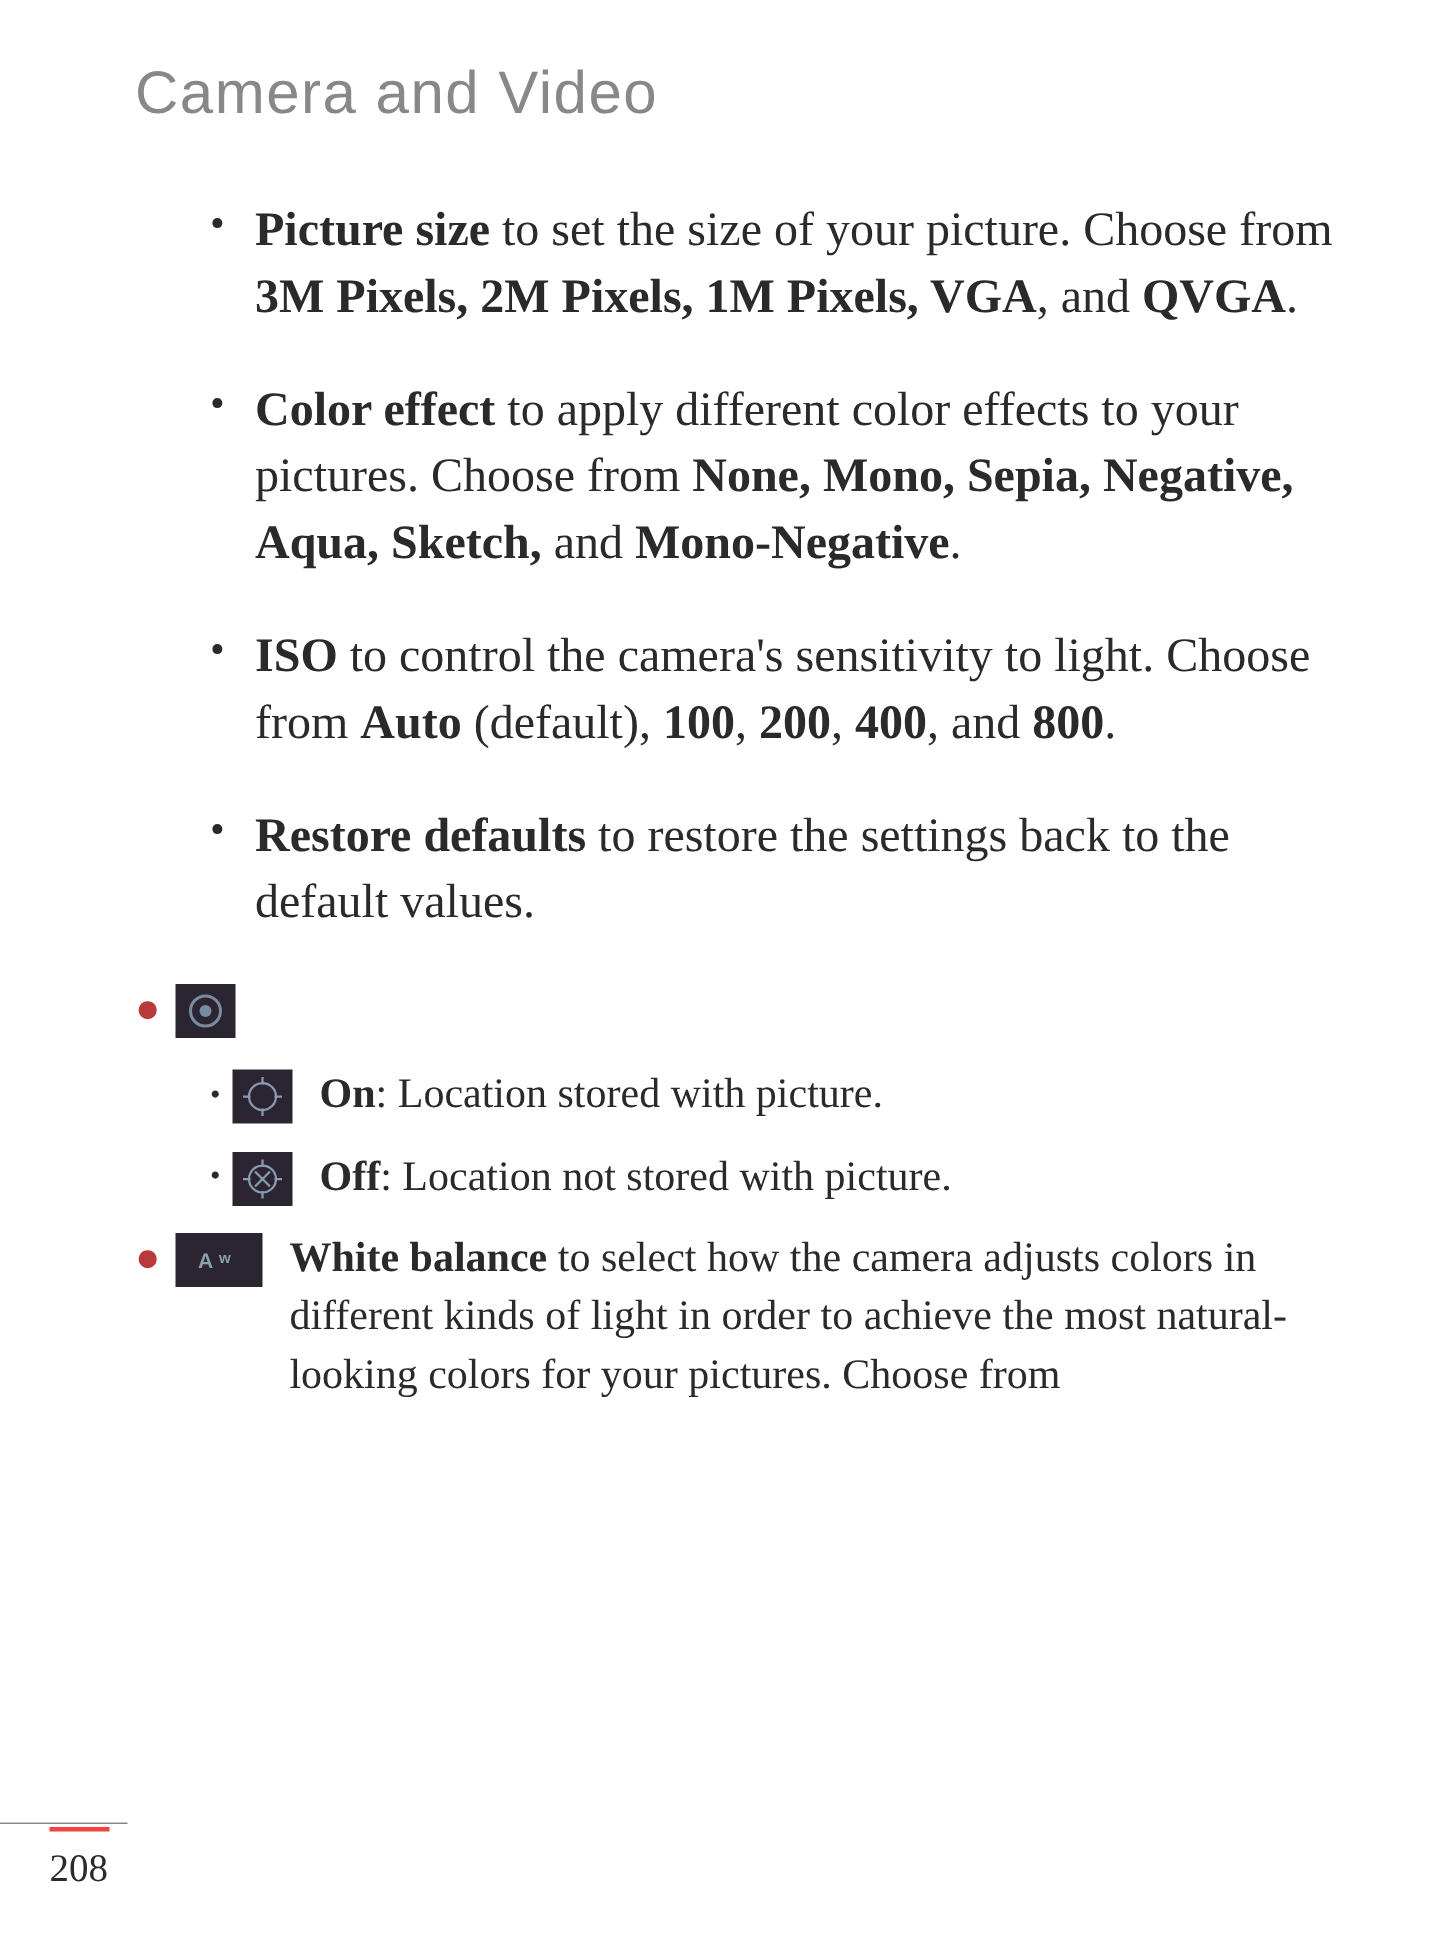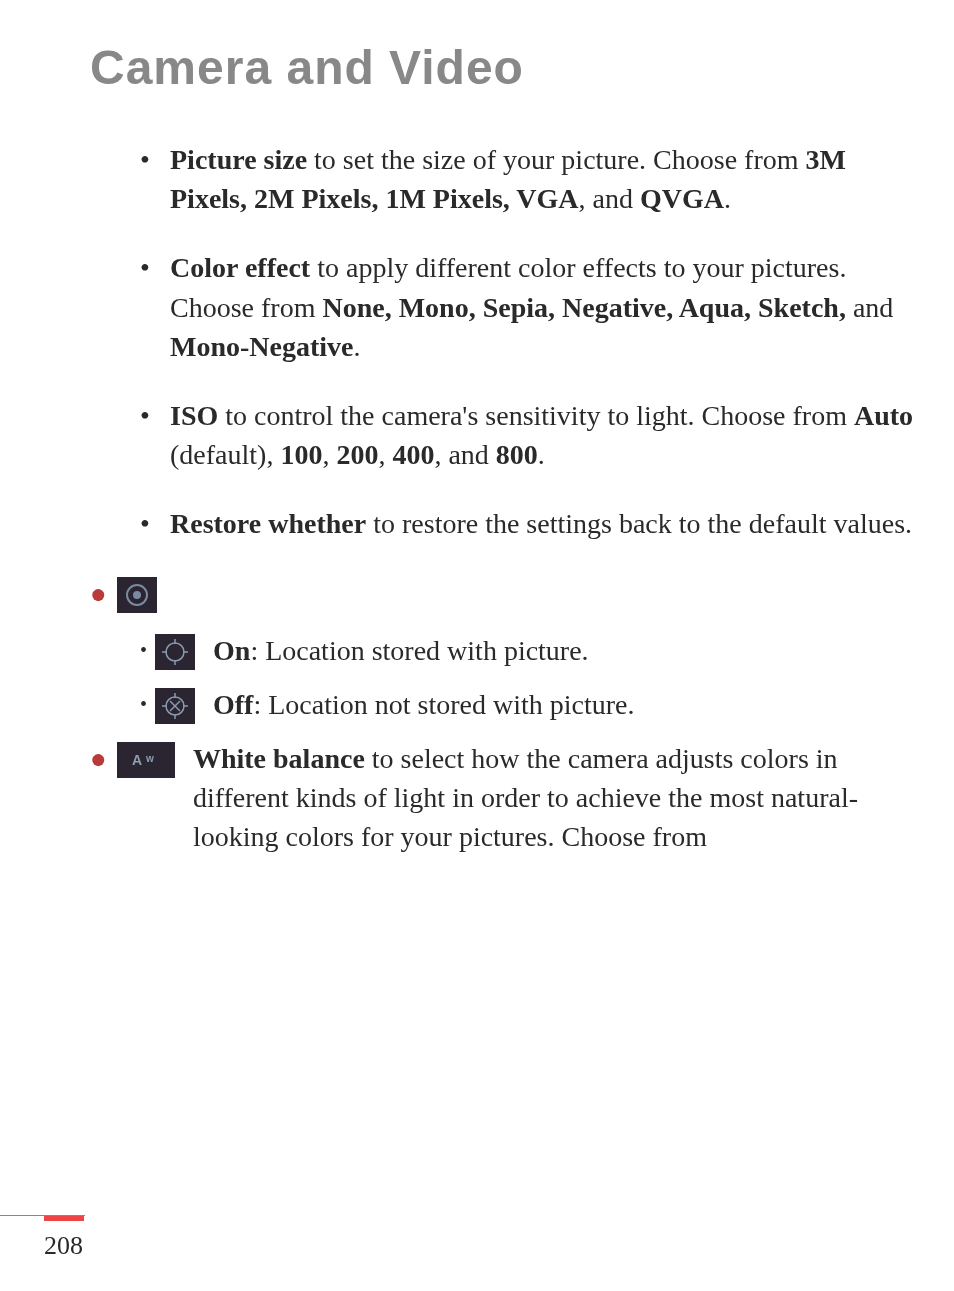--- a/index.html
+++ b/index.html
@@ -10,34 +10,34 @@
     body {
       font-family: Georgia, 'Times New Roman', serif;
       width: 954px;
       height: 1291px;
       background: #ffffff;
       padding: 40px 40px 30px 90px;
       position: relative;
       color: #2a2a2a;
     }
     .page-title {
-      font-size: 48px;
-      font-weight: 700;
+      font-size: 40px;
+      font-weight: 400;
       color: #888888;
       margin-bottom: 45px;
       font-family: 'Helvetica Neue', Arial, sans-serif;
       letter-spacing: 1px;
     }
     .bullet-list {
       list-style: none;
       padding-left: 50px;
     }
     .bullet-item {
       position: relative;
-      font-size: 28px;
+      font-size: 32px;
       line-height: 1.4;
       margin-bottom: 30px;
       padding-left: 30px;
     }
     .bullet-item::before {
       content: '•';
       position: absolute;
       left: 0;
       top: 0;
       font-size: 28px;
@@ -96,24 +96,24 @@
     }
     .sub-icon-bullet {
       color: #2a2a2a;
       font-size: 20px;
       margin-right: 8px;
       flex-shrink: 0;
     }
     .page-number {
       position: absolute;
       bottom: 30px;
-      left: 44px;
+      left: 33px;
       font-size: 26px;
       color: #2a2a2a;
-      border-top: 5px solid #ef4444;
+      border-top: 3px solid #ef4444;
       padding-top: 10px;
       width: 40px;
     }
     .page-footer-line {
       position: absolute;
       bottom: 75px;
       left: 0;
       width: 85px;
       height: 1px;
       background: #888;
@@ -131,21 +131,21 @@
   <li class="bullet-item">
     <span class="bold">Picture size</span><span> to set the size of your picture. Choose from </span><span class="bold">3M Pixels, 2M Pixels, 1M Pixels, VGA</span><span>, and </span><span class="bold">QVGA</span><span>.</span>
   </li>
   <li class="bullet-item">
     <span class="bold">Color effect</span><span> to apply different color effects to your pictures. Choose from </span><span class="bold">None, Mono, Sepia, Negative, Aqua, Sketch,</span><span> and </span><span class="bold">Mono-Negative</span><span>.</span>
   </li>
   <li class="bullet-item">
     <span class="bold">ISO</span><span> to control the camera's sensitivity to light. Choose from </span><span class="bold">Auto</span><span> (default), </span><span class="bold">100</span><span>, </span><span class="bold">200</span><span>, </span><span class="bold">400</span><span>, and </span><span class="bold">800</span><span>.</span>
   </li>
   <li class="bullet-item">
-    <span class="bold">Restore whether</span><span> to restore the settings back to the default values.</span>
+    <span class="bold">Restore defaults</span><span> to restore the settings back to the default values.</span>
   </li>
 </ul>
 
 <ul class="icon-section">
   <li class="icon-item">
     <span class="icon-bullet">●</span>
     <span class="icon-box">
       <svg width="28" height="28" viewBox="0 0 28 28">
         <circle cx="14" cy="14" r="10" fill="none" stroke="#7a8aa0" stroke-width="2"></circle>
         <circle cx="14" cy="14" r="4" fill="#7a8aa0"></circle>

